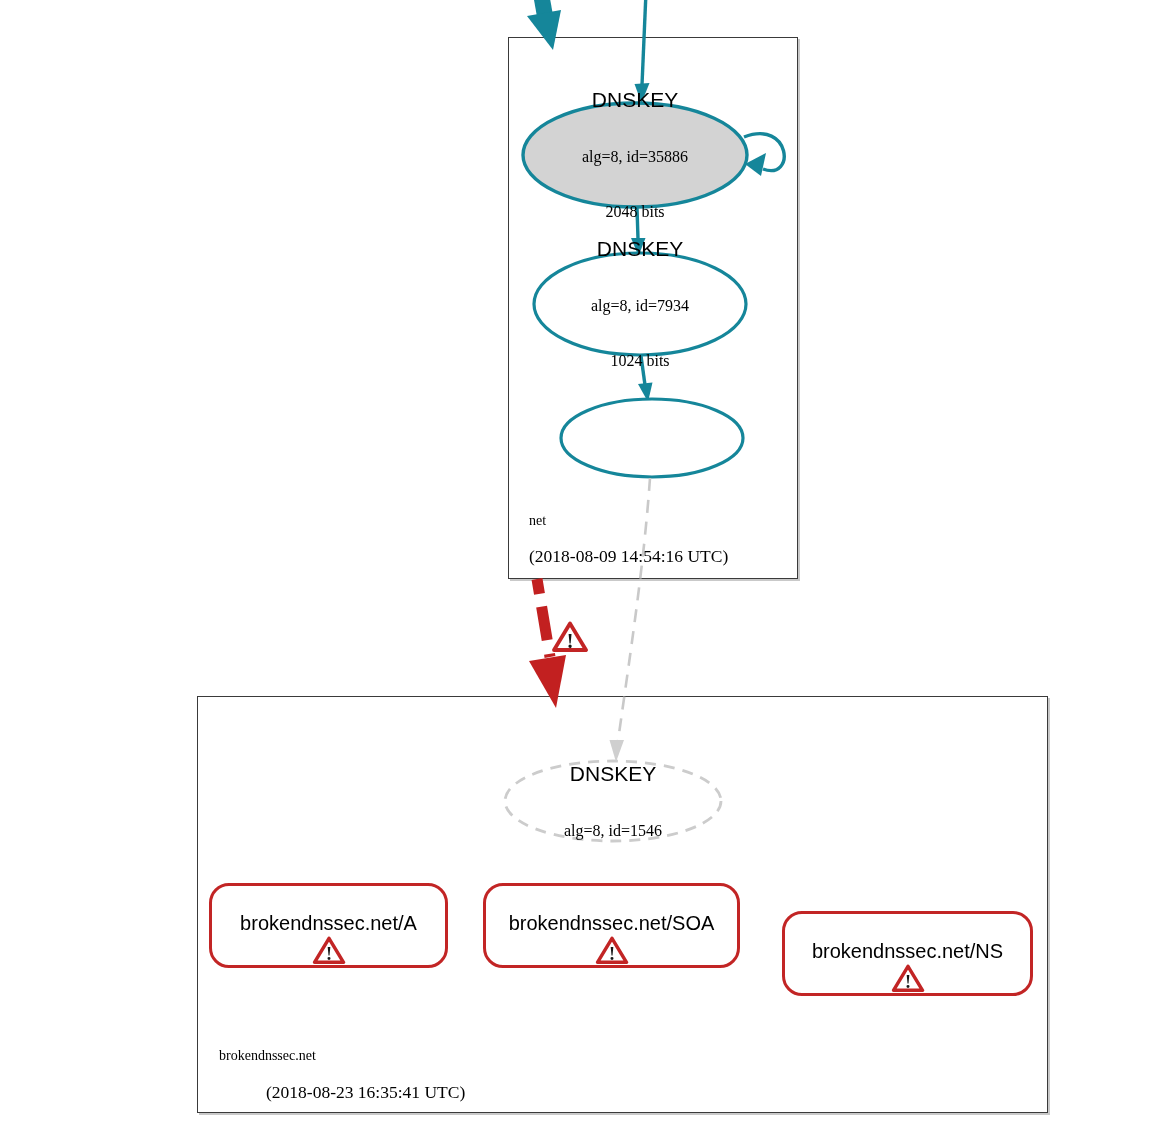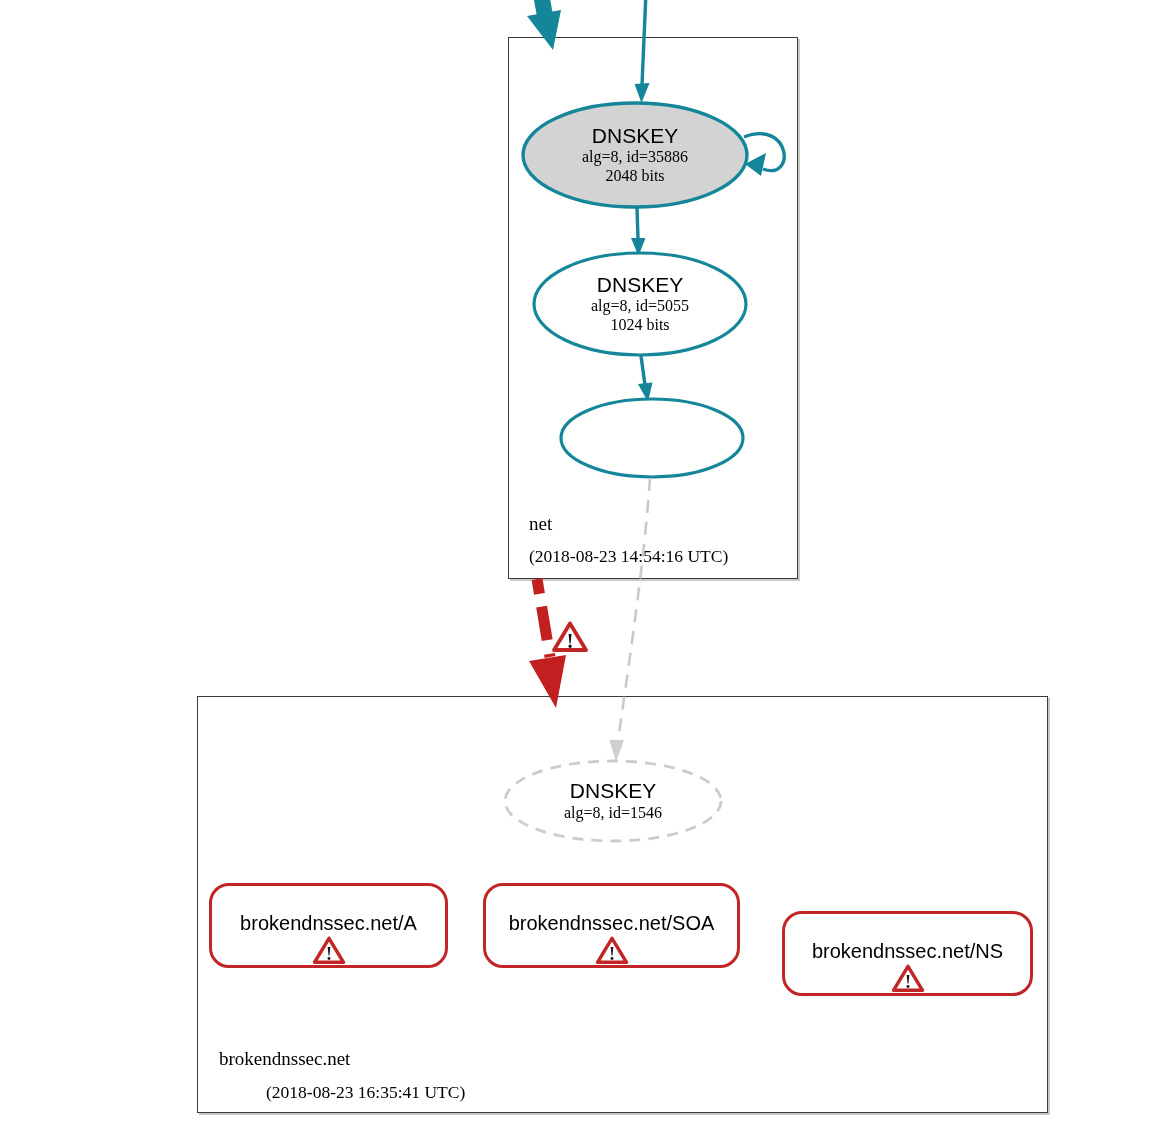--- a/index.html
+++ b/index.html
@@ -5,33 +5,33 @@
   html,body{margin:0;padding:0;background:#ffffff;}
   #canvas{
     position:relative;width:1154px;height:1134px;background:#ffffff;
     font-family:"Liberation Sans",sans-serif;color:#111;overflow:hidden;
   }
   .zone-box{
     position:absolute;border:1.6px solid #3a3a3a;background:transparent;
     box-shadow:2px 2px 0 rgba(165,165,165,.6);z-index:0;box-sizing:border-box;
   }
   .zone-label{
-    position:absolute;font-family:"Liberation Serif",serif;font-size:19px;color:#000;z-index:2;
+    position:absolute;font-family:"Liberation Serif",serif;font-size:14px;color:#000;z-index:2;
   }
   .zone-ts{
     position:absolute;font-family:"Liberation Serif",serif;font-size:17.5px;color:#000;z-index:2;
   }
   #edges{position:absolute;left:0;top:0;z-index:1;}
   .s-teal{stroke:#15869a;}
   .f-teal{fill:#15869a;}
   .w3{stroke-width:3.4px;fill:none;}
   .w14{stroke-width:16px;fill:none;}
   .node-text{
     position:absolute;display:flex;flex-direction:column;align-items:center;
-    justify-content:center;text-align:center;z-index:2;pointer-events:none;
+    justify-content:center;text-align:center;z-index:2;pointer-events:none;gap:36px;
   }
   .node-type{font-size:21px;line-height:1.15;color:#000;}
   .node-detail{font-family:"Liberation Serif",serif;font-size:16px;line-height:1.18;color:#000;}
   .rrset{
     position:absolute;border:3px solid #c22525;border-radius:20px;background:#ffffff;
     display:flex;flex-direction:column;align-items:center;padding-top:26px;
     box-sizing:border-box;z-index:2;
   }
   .rrset-label{font-size:20px;color:#000;white-space:nowrap;}
   .warn{display:block;margin-top:1px;}
@@ -80,27 +80,27 @@
   </svg>
 
   <div class="node-text" style="left:523px;top:106px;width:224px;height:98px;">
     <div class="node-type">DNSKEY</div>
     <div class="node-detail">alg=8, id=35886</div>
     <div class="node-detail">2048 bits</div>
   </div>
 
   <div class="node-text" style="left:534px;top:255px;width:212px;height:98px;">
     <div class="node-type">DNSKEY</div>
-    <div class="node-detail">alg=8, id=5055</div>
+    <div class="node-detail">alg=8, id=7934</div>
     <div class="node-detail">1024 bits</div>
   </div>
 
 
   <div class="zone-label" style="left:529px;top:513px;">net</div>
-  <div class="zone-ts" style="left:529px;top:546px;">(2018-08-23 14:54:16 UTC)</div>
+  <div class="zone-ts" style="left:529px;top:546px;">(2018-08-09 14:54:16 UTC)</div>
 
   <div class="node-text" style="left:505px;top:765px;width:216px;height:72px;">
     <div class="node-type">DNSKEY</div>
     <div class="node-detail">alg=8, id=1546</div>
   </div>
 
   <div class="rrset" style="left:209px;top:883px;width:239px;height:85px;">
     <div class="rrset-label">brokendnssec.net/A</div>
     <svg class="warn" width="36" height="32" viewBox="0 0 36 32">
       <path d="M18 2.5 L34 29 L2 29 Z" fill="#ffffff" stroke="#c22525" stroke-width="3.8" stroke-linejoin="round"></path>

